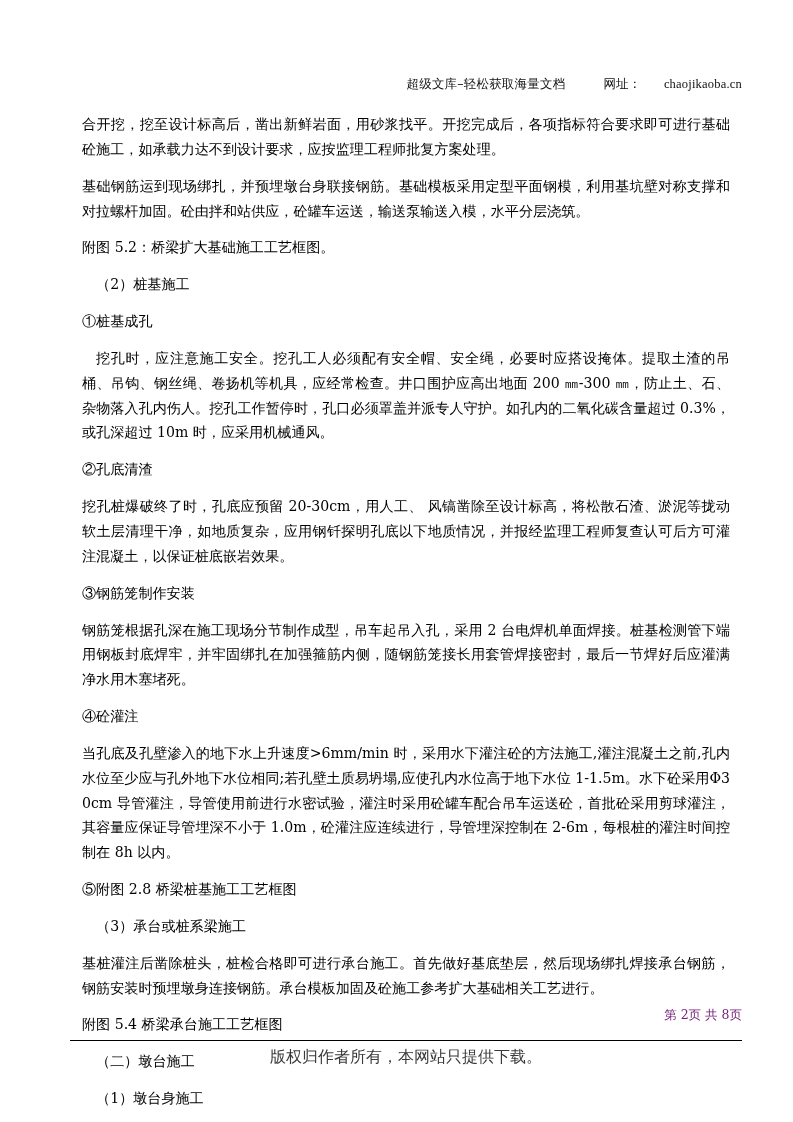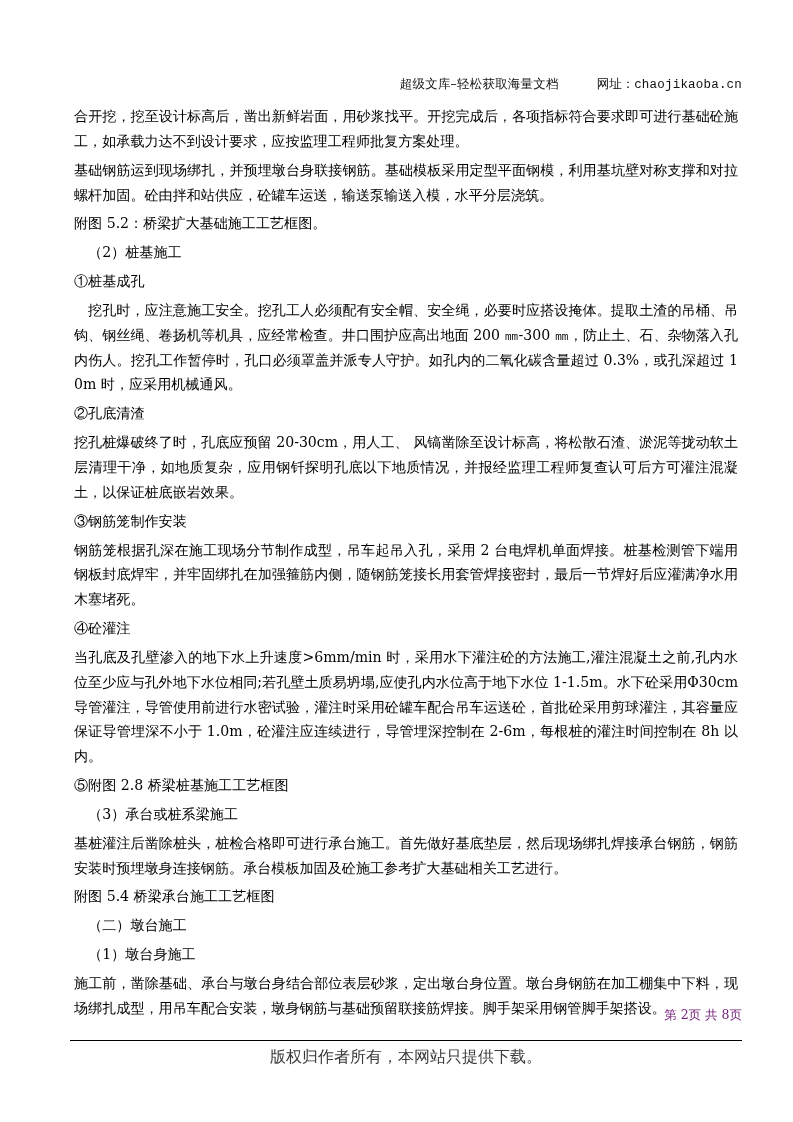--- a/index.html
+++ b/index.html
@@ -39,35 +39,36 @@
     white-space: nowrap;
   }
   .doc-header .site-name {
     letter-spacing: 0.2px;
   }
   .doc-header .site-url-label {
     margin-left: 26px;
     padding-left: 12px;
   }
   .doc-header .site-url {
-    font-family: Liberation Mono, monospace;
+    font-family: Liberation Serif, serif;
     letter-spacing: 0.2px;
+    margin-left: 23px;
   }
 
   
   .doc-body {
     position: absolute;
     left: 70px;
     top: 100px;
     width: 672px;
     font-size: 14.1px;
     line-height: 24.85px;
   }
   .para {
-    margin: 4px;
+    margin: 12px;
     text-align: justify;
     text-justify: inter-ideograph;
     text-align-last: left;
     word-break: break-all;
     hyphens: none;
   }
   
   .indent-1 { text-indent: 1em; }
   
   .short { text-align: center; }

